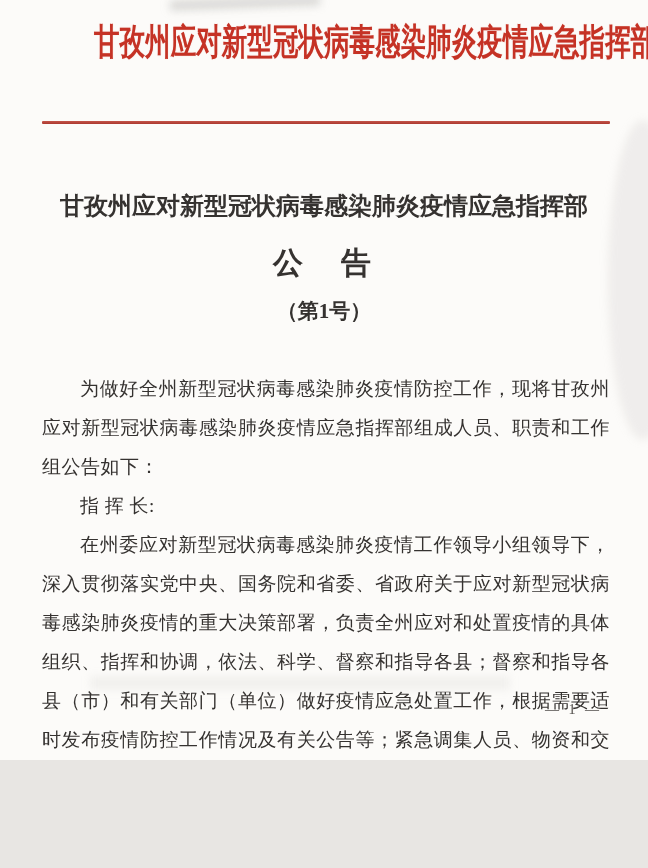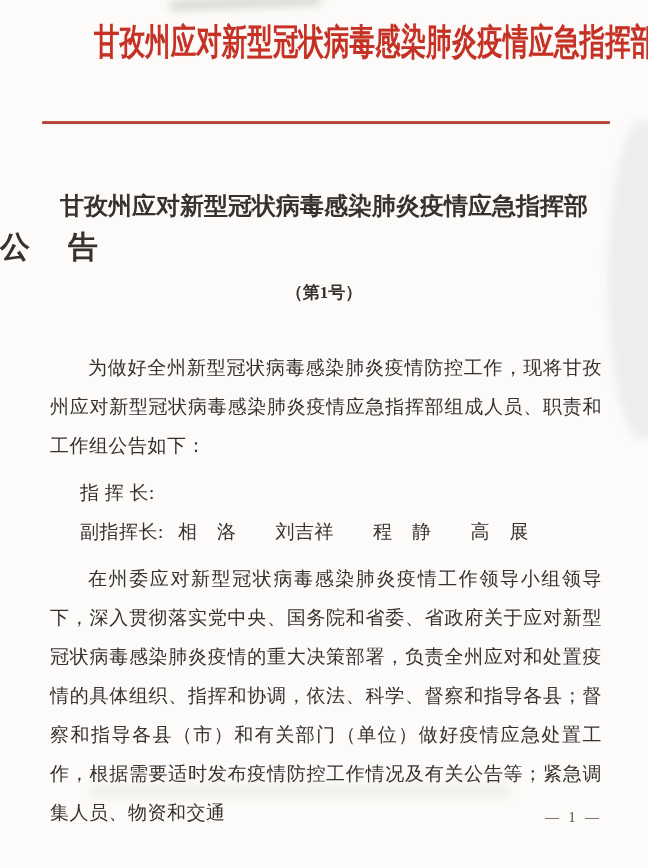--- a/index.html
+++ b/index.html
@@ -3,21 +3,21 @@
 <meta charset="utf-8">
 <style>
   html, body {
     margin: 0;
     padding: 0;
     background: #e8e6e3;
   }
   .page {
     position: relative;
     width: 648px;
-    height: 868px;
+    height: 760px;
     margin: 0 auto;
     background: var(--paper, #fcfbf9);
     overflow: hidden;
     font-family: "Liberation Serif", "DejaVu Serif", serif;
     color: var(--ink, #353230);
   }
   
   .smudge { position: absolute; pointer-events: none; filter: blur(4px); }
   .smudge-top {
     top: -2px; left: 170px; width: 150px; height: 10px;
@@ -55,40 +55,41 @@
 
   .title-block { margin-top: 66px; }
   .title-org {
     text-align: center;
     font-size: 24px;
     font-weight: bold;
     white-space: nowrap;
     letter-spacing: 0px;
   }
   .doc-type {
+    text-align: center;
     font-size: 30px;
     font-weight: bold;
-    margin-top: 5px;
+    margin-top: 21px;
     letter-spacing: 4px;
   }
   .doc-number {
     text-align: center;
-    font-size: 17px;
+    font-size: 21px;
     font-weight: bold;
     margin-top: 13px;
   }
 
   .doc-body {
     margin: 44px 38px 0 42px;
     font-size: 19px;
     line-height: 39px;
     letter-spacing: 0.5px;
     text-align: justify;
   }
-  .doc-body p { margin: 8px; text-indent: 2em; }
+  .doc-body p { margin: 0; text-indent: 2em; }
 
   .roles { padding-left: 38px; }
   .role-row { display: flex; }
   .role-label {
     flex: 0 0 98px;
     white-space: pre;
   }
   .role-names { white-space: pre; }
 
   .page-number {
@@ -119,24 +120,20 @@
     <div class="doc-number">（第1号）</div>
   </div>
 
   <div class="doc-body">
     <p>为做好全州新型冠状病毒感染肺炎疫情防控工作，现将甘孜州应对新型冠状病毒感染肺炎疫情应急指挥部组成人员、职责和工作组公告如下：</p>
 
     <div class="roles">
       <div class="role-row">
         <span class="role-label">指 挥 长: </span>
       </div>
-      <div class="role-row">
-        <span class="role-label">副指挥长: </span>
-        <span class="role-names">相　洛　　刘吉祥　　程　静　　高　展</span>
-      </div>
     </div>
 
     <p>在州委应对新型冠状病毒感染肺炎疫情工作领导小组领导下，深入贯彻落实党中央、国务院和省委、省政府关于应对新型冠状病毒感染肺炎疫情的重大决策部署，负责全州应对和处置疫情的具体组织、指挥和协调，依法、科学、督察和指导各县；督察和指导各县（市）和有关部门（单位）做好疫情应急处置工作，根据需要适时发布疫情防控工作情况及有关公告等；紧急调集人员、物资和交通</p>
   </div>
 
   <div class="page-number">— 1 —</div>
 
 </div>
 
 </body></html>

